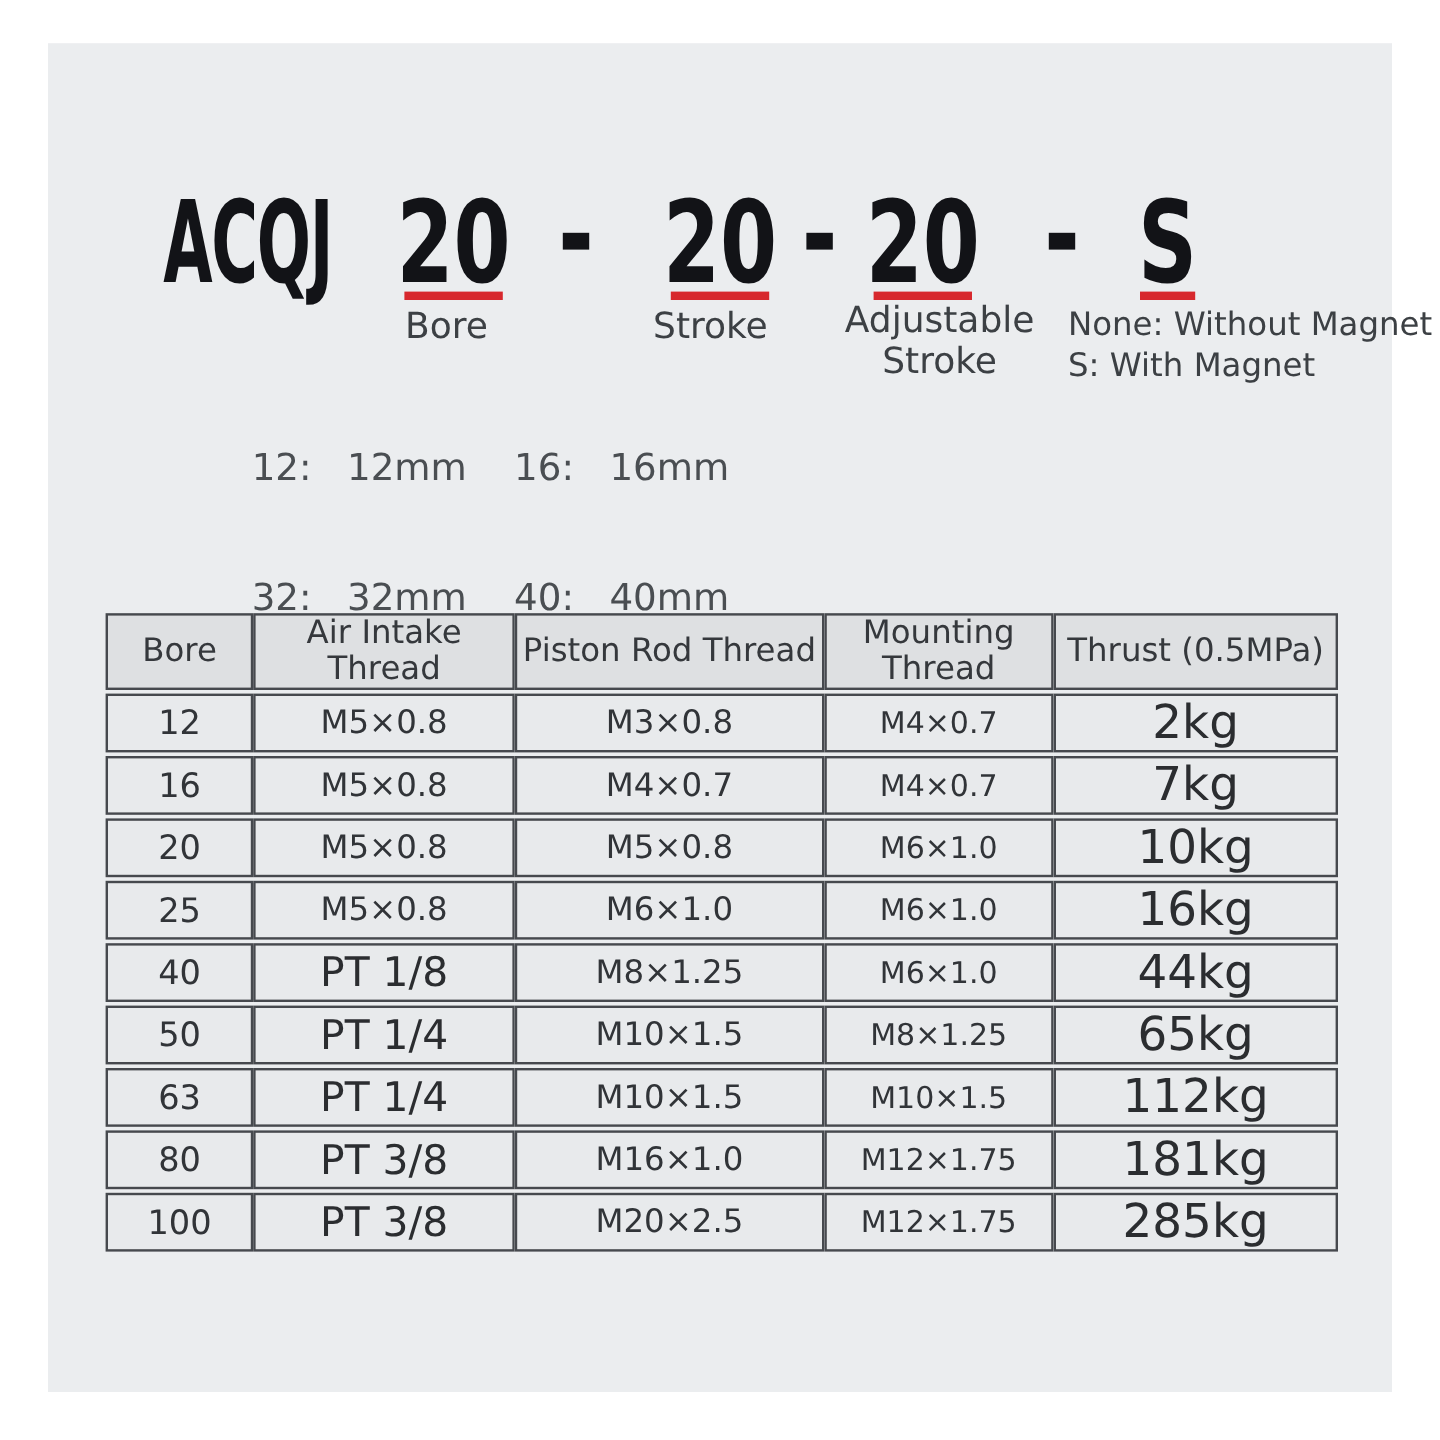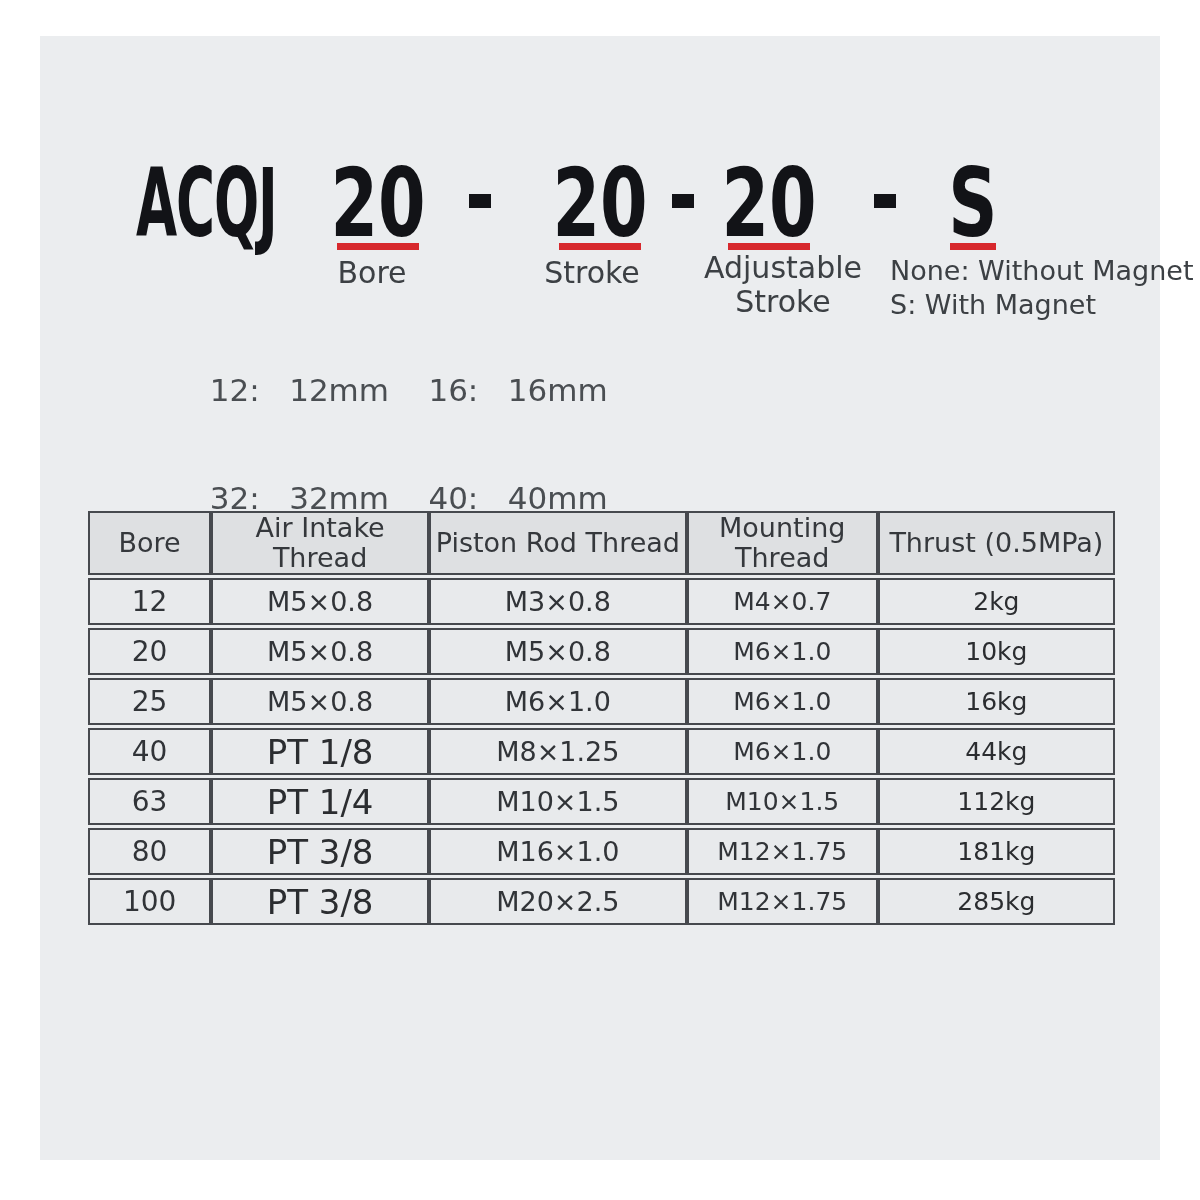--- a/index.html
+++ b/index.html
@@ -55,21 +55,21 @@
   .spec-table td,.spec-table th{
     border:2px solid #46494e;text-align:center;vertical-align:middle;
     background:#e8eaec;padding:0 4px;font-weight:normal;
   }
   .spec-table thead th{
     background:#dee0e2;font-size:27px;line-height:30px;height:56px;color:#35383c;
   }
   .spec-table tbody td{height:43px;}
   .spec-table tbody td:nth-child(1){font-size:28px;}
   .spec-table tbody td:nth-child(4){font-size:25px;}
-  .spec-table tbody td:nth-child(5){font-size:25px;color:#2b2d30;}
+  .spec-table tbody td:nth-child(5){font-size:39px;color:#2b2d30;}
   .spec-table tbody tr.pt-row td:nth-child(2){font-size:34px;color:#2b2d30;}
   .col-bore{width:12%;} .col-air{width:21.2%;} .col-piston{width:25.1%;}
   .col-mount{width:18.6%;} .col-thrust{width:23.1%;}
 </style>
 </head>
 <body>
 
 <div class="page">
   <div class="panel">
 
@@ -125,39 +125,53 @@
       </thead>
       <tbody>
         <tr>
           <td>12</td>
           <td>M5×0.8</td>
           <td>M3×0.8</td>
           <td>M4×0.7</td>
           <td>2kg</td>
         </tr>
         <tr>
+          <td>16</td>
+          <td>M5×0.8</td>
+          <td>M4×0.7</td>
+          <td>M4×0.7</td>
+          <td>7kg</td>
+        </tr>
+        <tr>
           <td>20</td>
           <td>M5×0.8</td>
           <td>M5×0.8</td>
           <td>M6×1.0</td>
           <td>10kg</td>
         </tr>
         <tr>
           <td>25</td>
           <td>M5×0.8</td>
           <td>M6×1.0</td>
           <td>M6×1.0</td>
           <td>16kg</td>
         </tr>
         <tr class="pt-row">
           <td>40</td>
           <td>PT 1/8</td>
           <td>M8×1.25</td>
           <td>M6×1.0</td>
           <td>44kg</td>
+        </tr>
+        <tr class="pt-row">
+          <td>50</td>
+          <td>PT 1/4</td>
+          <td>M10×1.5</td>
+          <td>M8×1.25</td>
+          <td>65kg</td>
         </tr>
         <tr class="pt-row">
           <td>63</td>
           <td>PT 1/4</td>
           <td>M10×1.5</td>
           <td>M10×1.5</td>
           <td>112kg</td>
         </tr>
         <tr class="pt-row">
           <td>80</td>

